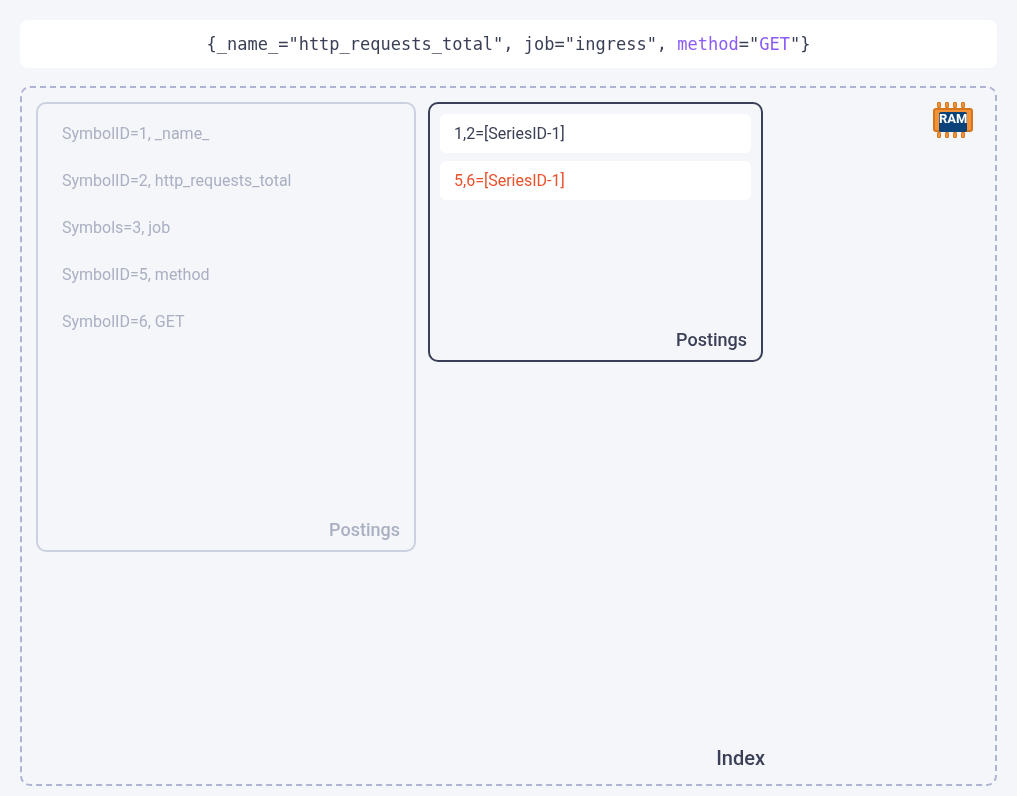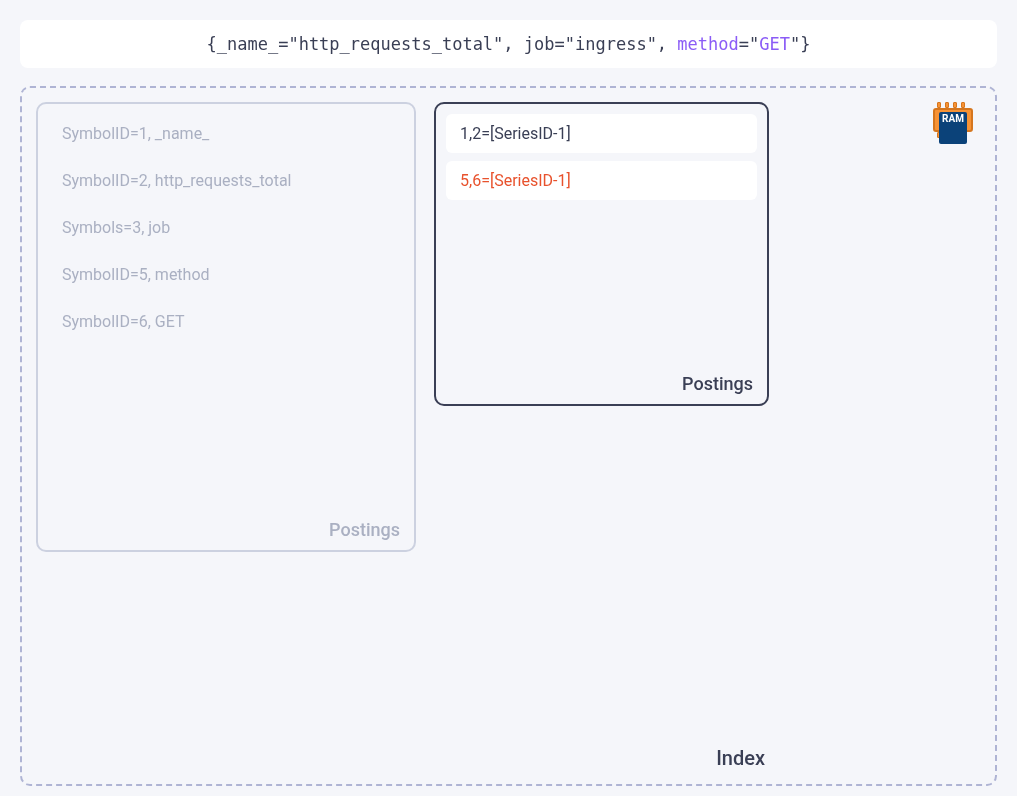--- a/index.html
+++ b/index.html
@@ -29,42 +29,42 @@
     }
     .index-container {
       border: 2px dashed #afb4d4;
       border-radius: 10px;
       padding: 14px;
       position: relative;
       height: 700px;
     }
     .panels-row {
       display: flex;
-      gap: 18px;
+      gap: 12px;
       align-items: flex-start;
     }
     .ram-icon {
       position: absolute;
       top: 14px;
       right: 18px;
     }
     .panel {
       border-radius: 10px;
       padding: 10px;
       position: relative;
     }
     .panel.symbols {
       border: 2px solid #ccd1e0;
       width: 380px;
       height: 450px;
     }
     .panel.postings {
       border: 2px solid #3a3f55;
       width: 335px;
-      height: 304px;
+      height: 260px;
     }
     .panel-label {
       position: absolute;
       bottom: 10px;
       right: 14px;
       font-size: 18px;
       font-weight: 500;
     }
     .panel.symbols .panel-label {
       color: #aab0c2;
@@ -110,24 +110,24 @@
       height: 24px;
       background: #f79234;
       border-radius: 3px;
       border: 2px solid #d5761e;
     }
     .ram-label-inner {
       position: absolute;
       top: 10px;
       left: 10px;
       width: 28px;
-      height: 32px;
+      height: 20px;
       background: #0b4279;
       color: #fff;
-      font-size: 10px;
+      font-size: 13px;
       font-weight: bold;
       text-align: center;
       line-height: 14px;
       border-radius: 2px;
     }
     .ram-pin {
       position: absolute;
       width: 4px;
       height: 6px;
       background: #f79234;

